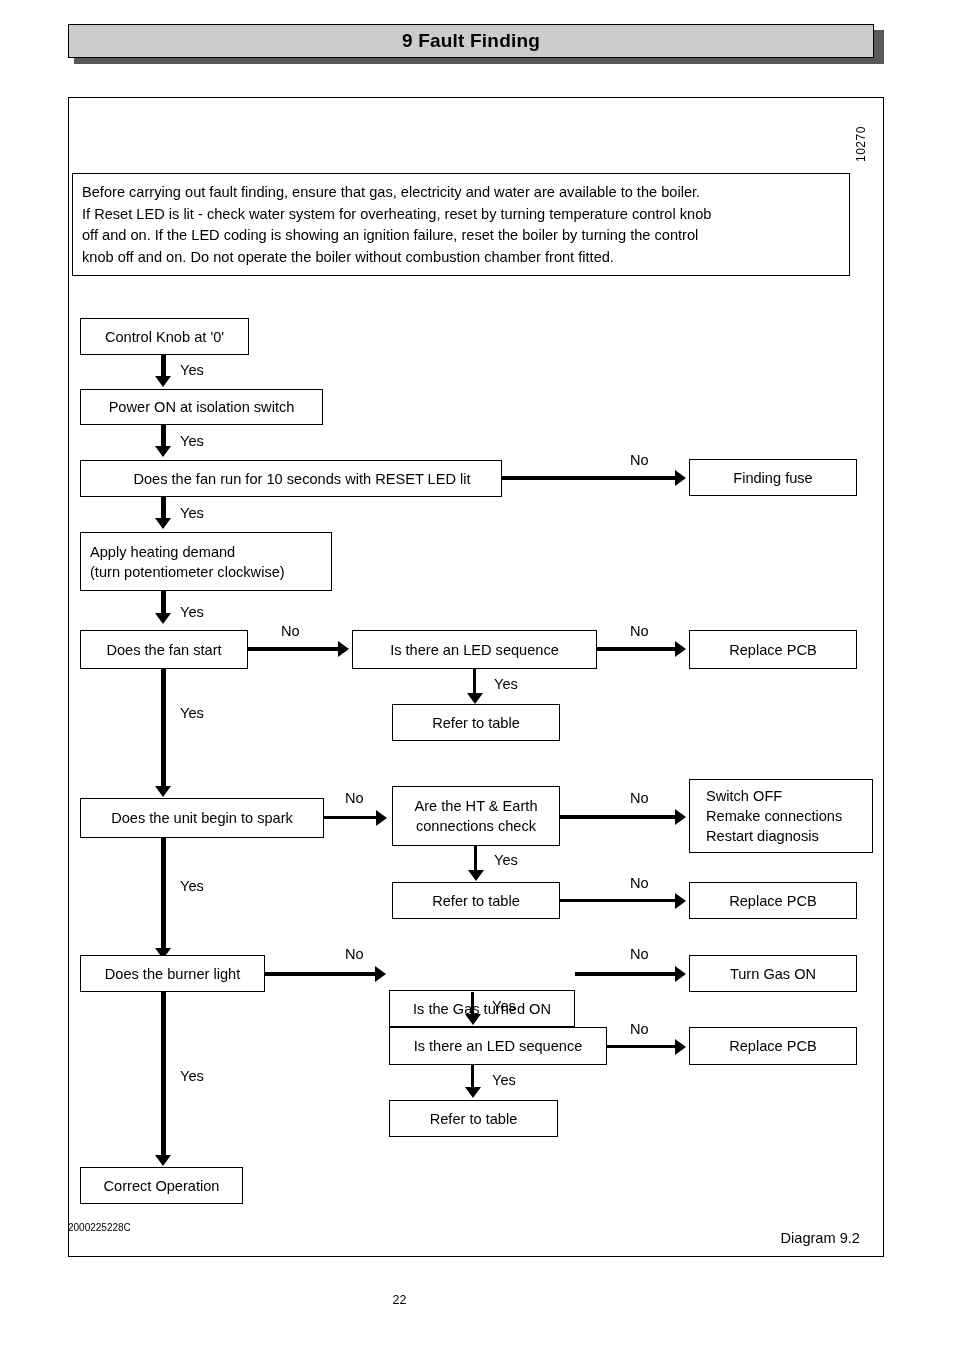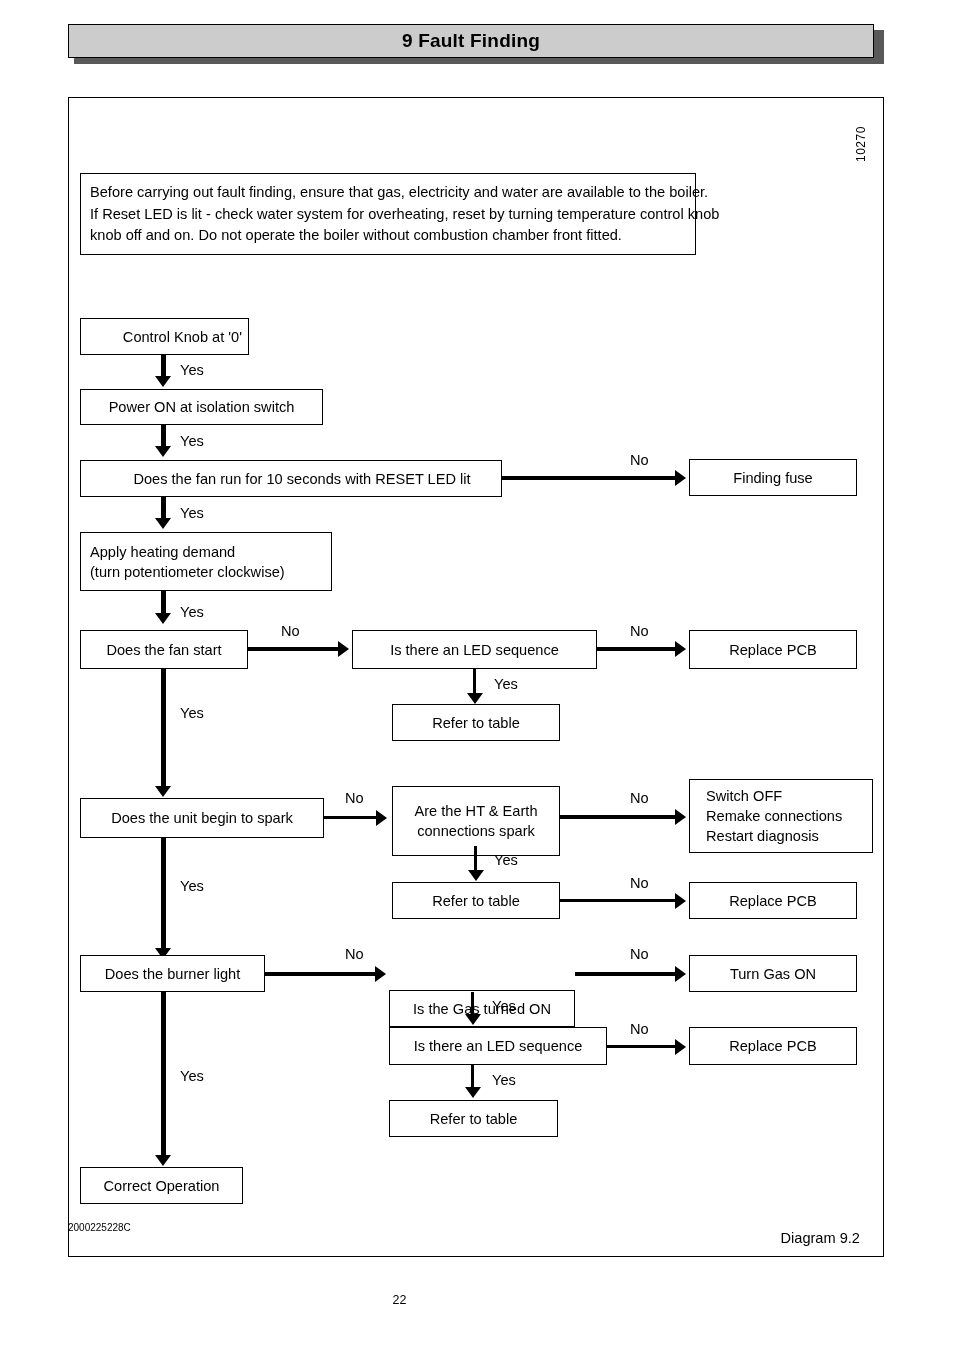--- a/index.html
+++ b/index.html
@@ -73,23 +73,23 @@
     writing-mode: vertical-rl;
     transform: rotate(180deg);
     letter-spacing: 0.5px;
     line-height: 18px;
     text-align: left;
   }
 
   
   #warning-box {
     position: absolute;
-    left: 80px;
+    left: 72px;
     top: 173px;
-    width: 616px;
+    width: 778px;
     border: 1.5px solid #000000;
     box-sizing: border-box;
     padding: 8px 8px 7px 9px;
   }
   #warning-box p {
     margin: 0;
     font-size: 14.6px;
     line-height: 21.5px;
     white-space: nowrap;
   }
@@ -184,24 +184,25 @@
   </div>
 </div>
 
 <div id="sheet-number">10270</div>
 
 <div id="diagram-frame"></div>
 
 <div id="warning-box">
   <p>Before carrying out fault finding, ensure that gas, electricity and water are available to the boiler.</p>
   <p>If Reset LED is lit - check water system for overheating, reset by turning temperature control knob</p>
+  <p>off and on.  If the LED coding is showing an ignition failure, reset the boiler by turning the control</p>
   <p>knob off and on.  Do not operate the boiler without combustion chamber front fitted.</p>
 </div>
 
-<div class="node" style="left:80px; top:318px; width:169px; height:37px;text-align:right;">
+<div class="node" style="left:80px; top:318px; width:169px; height:37px;">
   <div class="lines">
       <div>Control Knob at '0'</div>
     </div>
 </div>
 
 <div class="vline" style="left:161px; top:355px; width:5px; height:24px;"></div>
 <div class="arrow-down" style="left:155px; top:376px;"></div>
 <div class="branch-label" style="left:180px; top:362px;">Yes</div>
 
 <div class="node" style="left:80px; top:389px; width:243px; height:36px;">
@@ -288,24 +289,24 @@
 <div class="node" style="left:80px; top:798px; width:244px; height:40px;">
   <div class="lines">
       <div>Does the unit begin to spark</div>
     </div>
 </div>
 
 <div class="hline" style="left:324px; top:816px; width:54px; height:3px;"></div>
 <div class="arrow-right" style="left:376px; top:810px;"></div>
 <div class="branch-label" style="left:345px; top:790px;">No</div>
 
-<div class="node" style="left:392px; top:786px; width:168px; height:70px;">
+<div class="node" style="left:392px; top:786px; width:168px; height:60px;">
   <div class="lines">
     <div>Are the HT &amp; Earth</div>
-    <div>connections spark</div>
+    <div>connections check</div>
   </div>
 </div>
 
 <div class="hline" style="left:560px; top:815px; width:117px; height:3.5px;"></div>
 <div class="arrow-right" style="left:675px; top:809px;"></div>
 <div class="branch-label" style="left:630px; top:790px;">No</div>
 
 <div class="node left-align" style="left:689px; top:779px; width:184px; height:74px;padding-left:16px;">
   <div class="lines">
     <div>Switch OFF</div>

